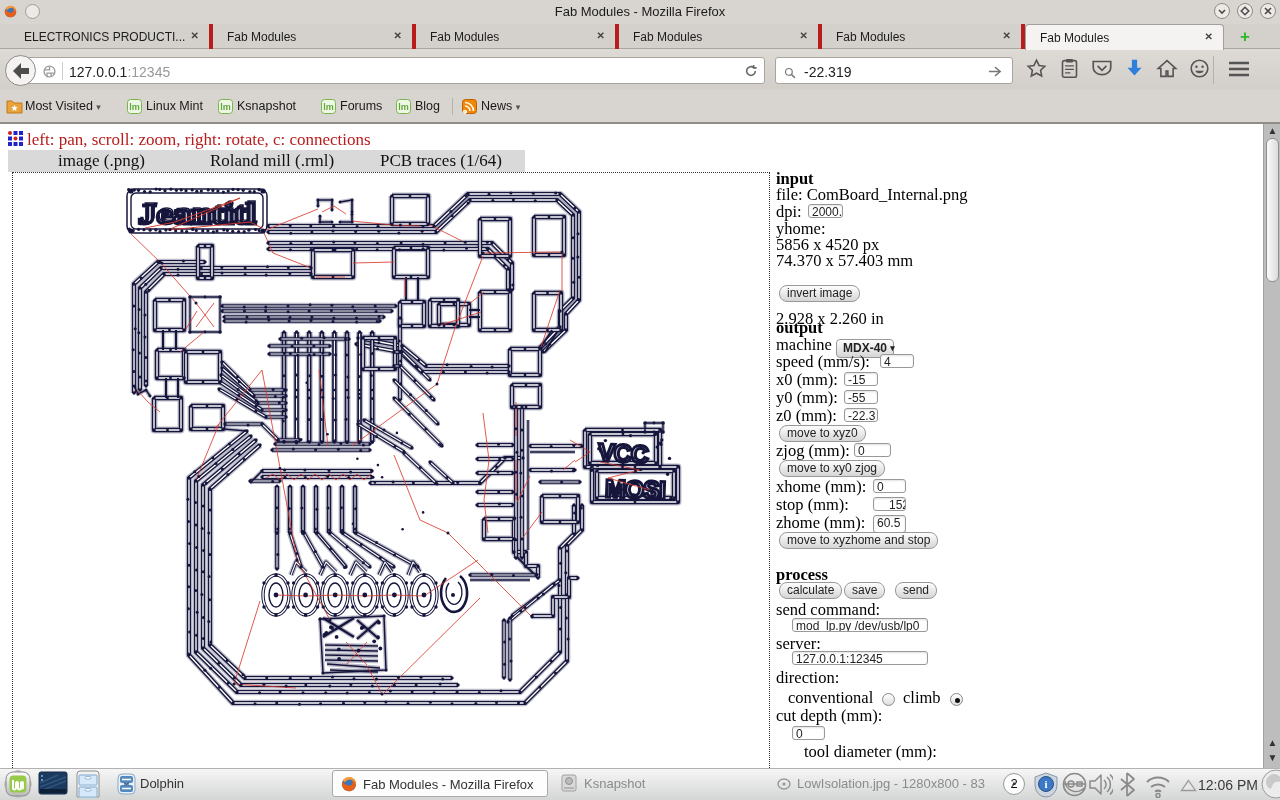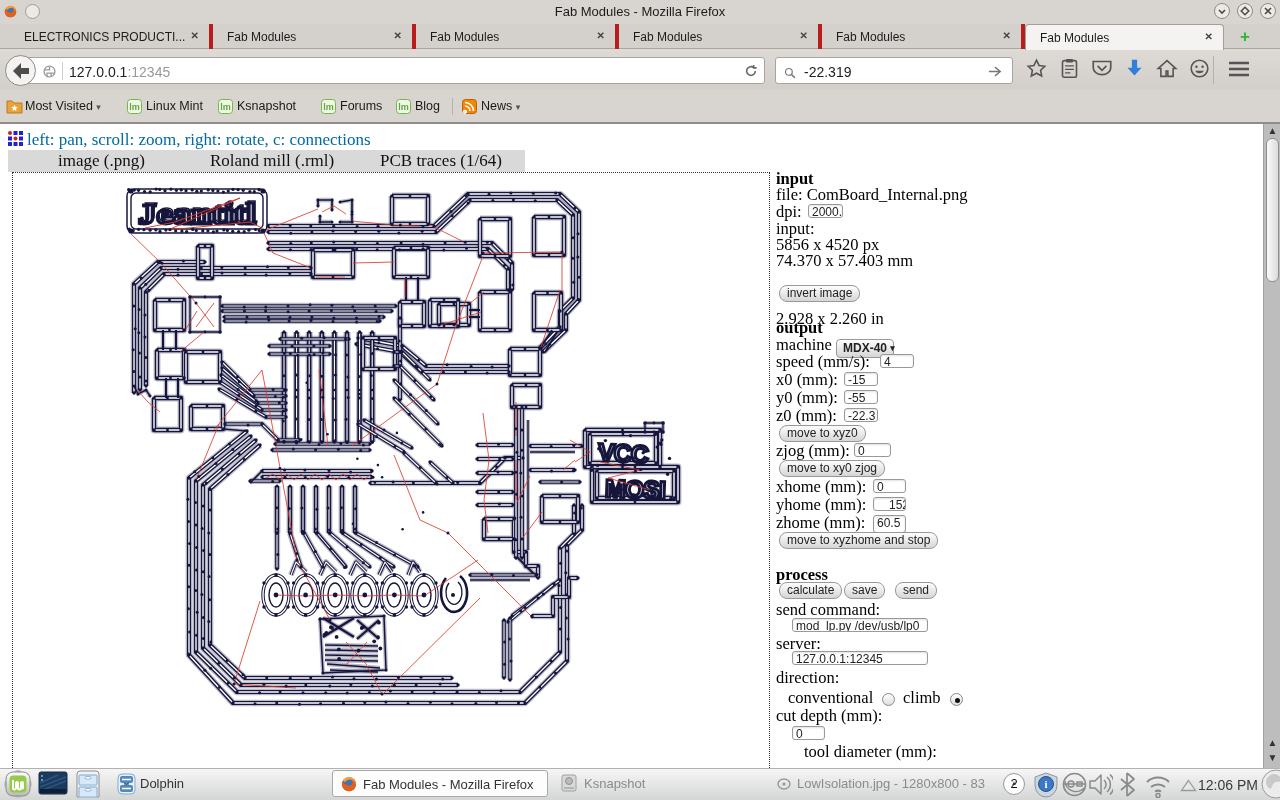--- a/index.html
+++ b/index.html
@@ -16,21 +16,21 @@
 .navbar { position:absolute; left:0; top:49px; width:1280px; height:41px; background:linear-gradient(#dedad6,#d2cec9); }
 .backbtn { position:absolute; left:5px; top:55px; width:31px; height:31px; border-radius:50%; background:#f4f3f1; border:1px solid #908b85; z-index:3; }
 .backbtn svg { position:absolute; left:5px; top:6px; }
 .urlbar { position:absolute; left:20px; top:57px; width:745px; height:27px; background:#fff; border:1px solid #aaa49e; border-radius:3px; }
 .searchbar { position:absolute; left:775px; top:57px; width:238px; height:27px; background:#fff; border:1px solid #aaa49e; border-radius:3px; }
 .navicon { position:absolute; top:58px; }
 .bookbar { position:absolute; left:0; top:90px; width:1280px; height:32px; background:#d8d4cf; }
 .bkitem { position:absolute; top:9px; font-size:12.5px; color:#1a1a1a; }
 .divline { position:absolute; left:0; top:122px; width:1280px; height:2px; background:#918d88; }
 .contentbg { position:absolute; left:0; top:124px; width:1263px; height:644px; background:#fff; }
-.hdr { position:absolute; left:27px; top:130px; font-family:"Liberation Serif", serif; font-size:17px; color:#0369a1; }
+.hdr { position:absolute; left:27px; top:130px; font-family:"Liberation Serif", serif; font-size:17px; color:#b91c1c; }
 .tabstrip { position:absolute; left:8px; top:150px; width:517px; height:22px; background:#d9d9d9; font-family:"Liberation Serif", serif; font-size:17px; color:#111; }
 .tabstrip span { position:absolute; top:1px; }
 .canvasbox { position:absolute; left:12px; top:172px; width:758px; height:640px; border:1px dotted #333; }
 .ser { position:absolute; font-family:"Liberation Serif", serif; font-size:16.5px; color:#000; white-space:nowrap; }
 .fld { position:absolute; background:#fff; border:1px solid #999; border-radius:3px; color:#222; overflow:hidden; white-space:nowrap; line-height:14px; box-shadow:inset 0 1px 2px rgba(0,0,0,0.12); }
 .btn { position:absolute; background:linear-gradient(#fefefe,#d5d5d5); border:1px solid #999; border-radius:8px; font-size:12px; color:#222; padding:0px 7px 1px 7px; white-space:nowrap; }
 .sel { border-radius:4px; padding:1px 4px 2px 6px; }
 .radio { position:absolute; width:13px; height:13px; border-radius:50%; background:linear-gradient(#fff,#ddd); border:1px solid #888; }
 .rdot { position:absolute; left:3.5px; top:3.5px; width:5px; height:5px; border-radius:50%; background:#111; }
 .scrollbar { position:absolute; left:1263px; top:124px; width:17px; height:644px; background:#bdbdbd; border-left:1px solid #a2a2a2; }
@@ -1652,21 +1652,21 @@
 <circle cx="396.9" cy="432.9" r="1.3" fill="#15153d"></circle>
 <circle cx="302.5" cy="533.5" r="1.3" fill="#15153d"></circle>
 <circle cx="279.9" cy="468.3" r="1.3" fill="#15153d"></circle>
 <circle cx="327.5" cy="434.2" r="1.3" fill="#15153d"></circle>
 <circle cx="402.6" cy="529.3" r="1.3" fill="#15153d"></circle>
 </svg>
  <div class="ser" style="left:776px;top:169px;font-weight:bold;">input</div>
 <div class="ser" style="left:776px;top:185px;">file: ComBoard_Internal.png</div>
 <div class="ser" style="left:776px;top:202px;">dpi:</div>
 <div class="fld" style="left:808px;top:204px;width:35px;height:14px;font-size:12px;padding-left:3px">2000.0</div>
-<div class="ser" style="left:776px;top:219px;">input:</div>
+<div class="ser" style="left:776px;top:219px;">yhome:</div>
 <div class="ser" style="left:776px;top:235px;">5856 x 4520 px</div>
 <div class="ser" style="left:776px;top:251px;">74.370 x 57.403 mm</div>
 <div class="ser" style="left:776px;top:267px;margin-top:42px;">2.928 x 2.260 in</div>
 <div class="btn" style="left:779px;top:285px;">invert image</div>
 <div class="ser" style="left:776px;top:318px;font-weight:bold;">output</div>
 <div class="ser" style="left:776px;top:335px;">machine</div>
 <div class="btn sel" style="left:836px;top:339px;width:58px;font-weight:bold;">MDX-40 <span style="font-size:9px;position:relative;top:-1px">▾</span></div>
 <div class="ser" style="left:776px;top:352px;">speed (mm/s):</div>
 <div class="fld" style="left:880px;top:354px;width:34px;height:14px;font-size:12px;padding-left:3px">4</div>
 <div class="ser" style="left:776px;top:370px;">x0 (mm):</div>
@@ -1674,21 +1674,21 @@
 <div class="ser" style="left:776px;top:388px;">y0 (mm):</div>
 <div class="fld" style="left:844px;top:390px;width:34px;height:14px;font-size:12px;padding-left:3px">-55</div>
 <div class="ser" style="left:776px;top:406px;">z0 (mm):</div>
 <div class="fld" style="left:844px;top:408px;width:34px;height:14px;font-size:12px;padding-left:3px">-22.3</div>
 <div class="btn" style="left:779px;top:425px;">move to xyz0</div>
 <div class="ser" style="left:776px;top:441px;">zjog (mm):</div>
 <div class="fld" style="left:854px;top:443px;width:37px;height:14px;font-size:12px;padding-left:3px">0</div>
 <div class="btn" style="left:779px;top:460px;">move to xy0 zjog</div>
 <div class="ser" style="left:776px;top:477px;">xhome (mm):</div>
 <div class="fld" style="left:873px;top:479px;width:33px;height:14px;font-size:12px;padding-left:3px">0</div>
-<div class="ser" style="left:776px;top:495px;">yhome (mm):</div>
+<div class="ser" style="left:776px;top:495px;">stop (mm):</div>
 <div class="fld" style="left:873px;top:497px;width:33px;height:14px;font-size:12px;padding-left:15px">152.4</div>
 <div class="ser" style="left:776px;top:513px;">zhome (mm):</div>
 <div class="fld" style="left:873px;top:515px;width:33px;height:18px;font-size:12px;padding-left:3px">60.5</div>
 <div class="btn" style="left:779px;top:532px;">move to xyzhome and stop</div>
 <div class="ser" style="left:776px;top:565px;font-weight:bold;">process</div>
 <div class="btn" style="left:779px;top:582px;">calculate</div>
 <div class="btn" style="left:844px;top:582px;">save</div>
 <div class="btn" style="left:895px;top:582px;">send</div>
 <div class="ser" style="left:776px;top:600px;">send command:</div>
 <div class="fld" style="left:792px;top:618px;width:136px;height:14px;font-size:12px;padding-left:3px">mod_lp.py /dev/usb/lp0</div>

